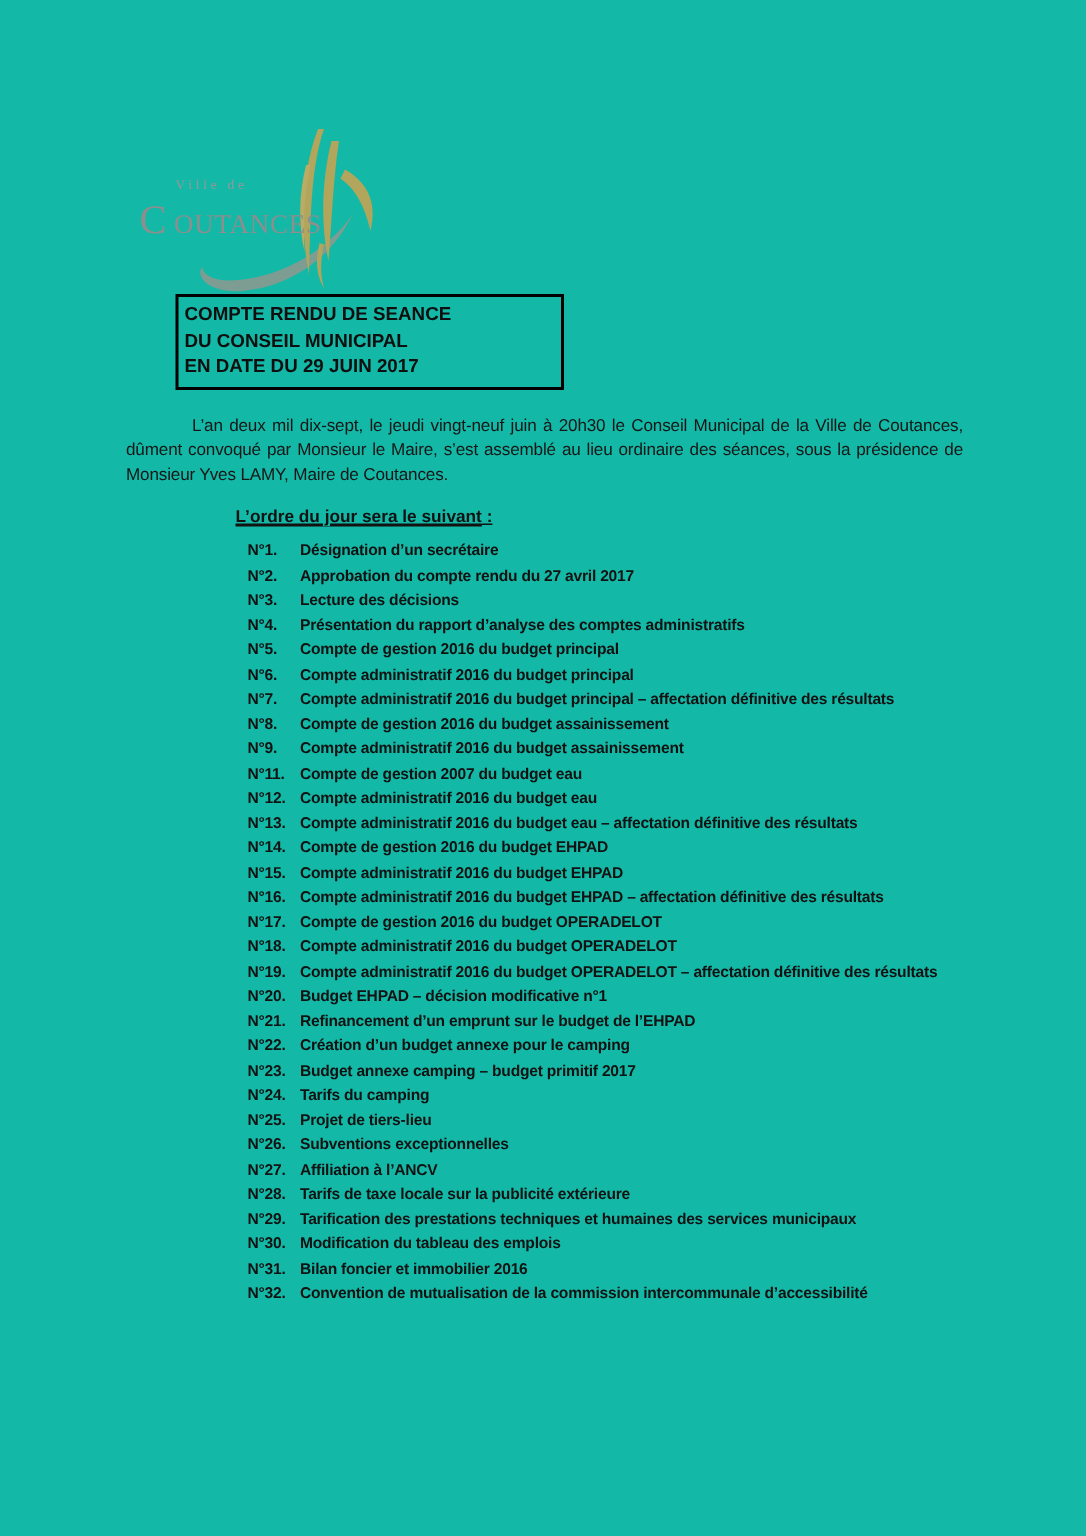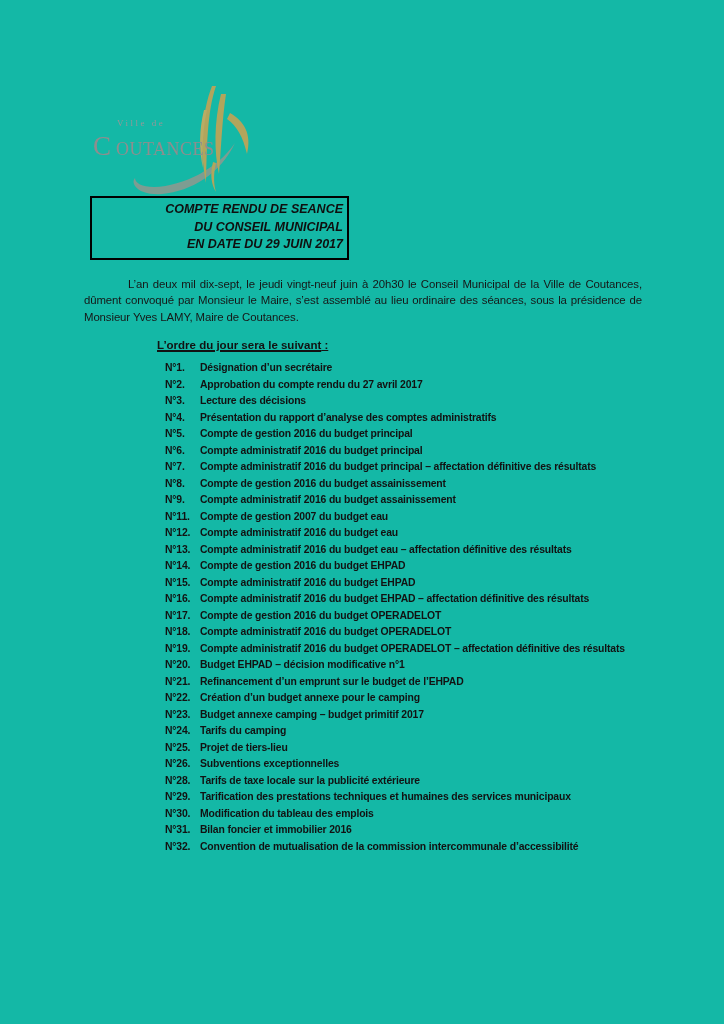--- a/index.html
+++ b/index.html
@@ -23,30 +23,29 @@
     left: 92px;
     top: 84px;
     width: 175px;
     height: 118px;
   }
   .logo svg { display: block; width: 100%; height: 100%; }
 
   
   .title-box {
     box-sizing: border-box;
-    margin: 196px 0 0 90px;
+    margin: 196px 0 0 117px;
     width: 259px;
     border: 2px solid #000000;
     padding: 3px 4px 4px 4px;
-    text-align: right;
+    text-align: left;
     font-weight: bold;
     font-size: 12.5px;
     line-height: 17.5px;
     color: #0f0f0f;
-    font-style: italic;
   }
 
   
   .intro {
     margin: 16px 82px 0 84px;
     text-align: justify;
     text-indent: 44px;
     font-size: 11.4px;
     line-height: 16.6px;
     letter-spacing: -0.1px;
@@ -247,20 +246,24 @@
       <div class="agenda-row">
         <span class="agenda-num">N°25.</span>
         <span class="agenda-text">Projet de tiers-lieu</span>
       </div>
 
       <div class="agenda-row">
         <span class="agenda-num">N°26.</span>
         <span class="agenda-text">Subventions exceptionnelles</span>
       </div>
 
+      <div class="agenda-row">
+        <span class="agenda-num">N°27.</span>
+        <span class="agenda-text">Affiliation à l’ANCV</span>
+      </div>
 
       <div class="agenda-row">
         <span class="agenda-num">N°28.</span>
         <span class="agenda-text">Tarifs de taxe locale sur la publicité extérieure</span>
       </div>
 
       <div class="agenda-row">
         <span class="agenda-num">N°29.</span>
         <span class="agenda-text">Tarification des prestations techniques et humaines des services municipaux</span>
       </div>

